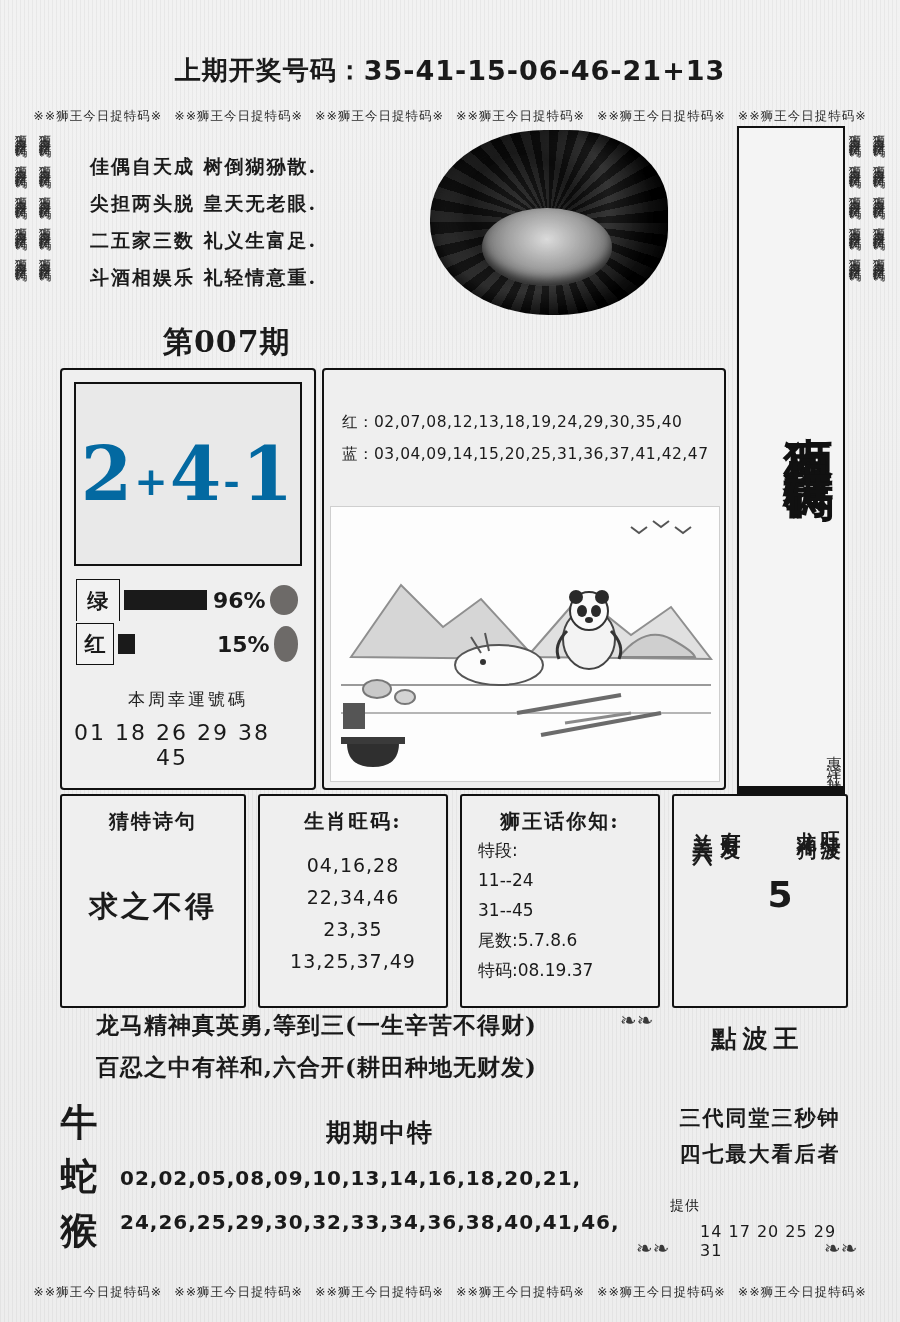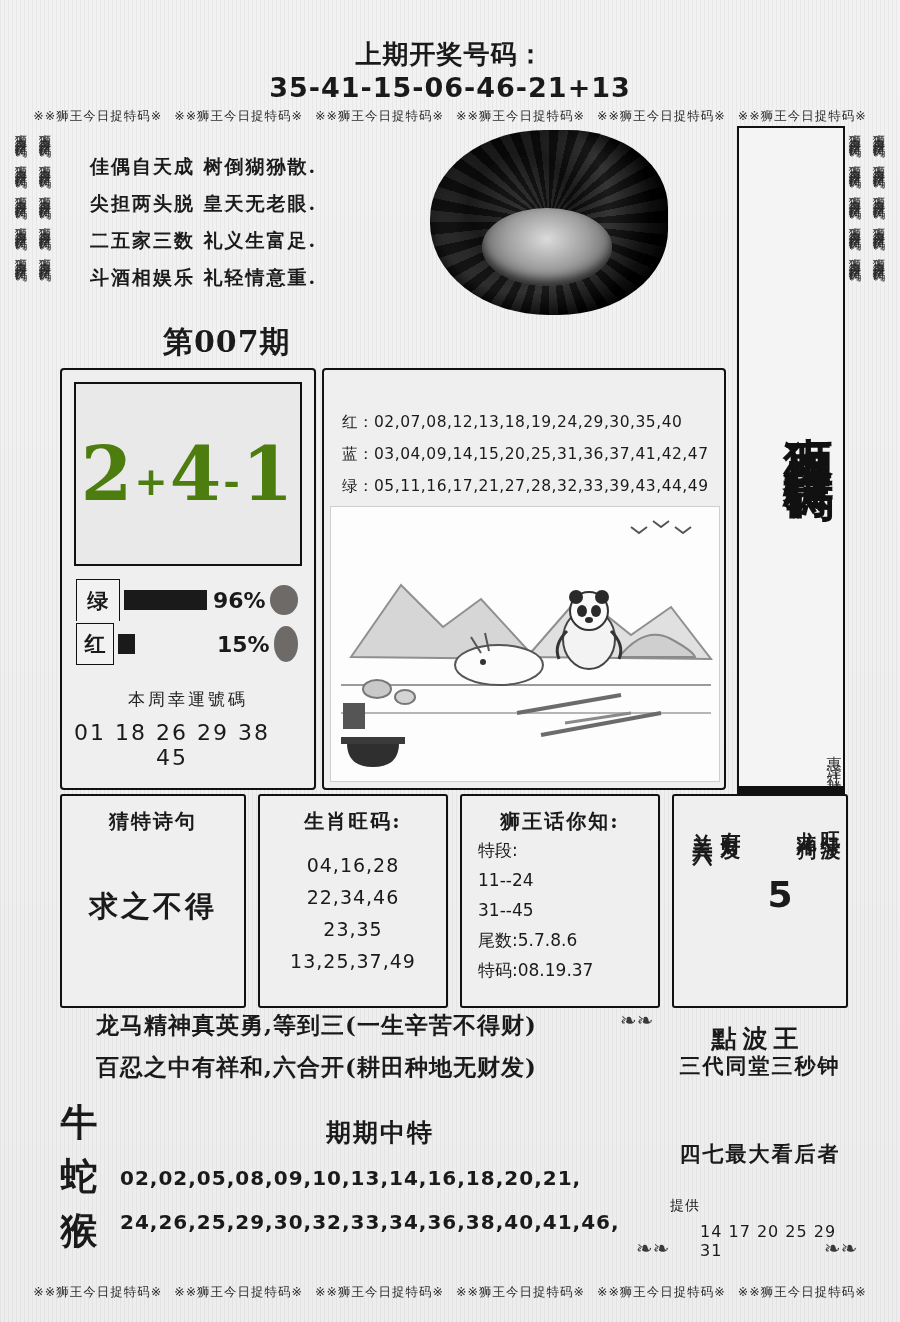--- a/index.html
+++ b/index.html
@@ -16,21 +16,20 @@
     background:
       repeating-linear-gradient(90deg, rgba(0,0,0,0.045) 0px, rgba(0,0,0,0.045) 1px, rgba(0,0,0,0) 1px, rgba(0,0,0,0) 4px),
       linear-gradient(#f2f2f2,#ededed);
   }
   
   .top-numbers{
     position:absolute;left:0;top:46px;width:900px;height:48px;
     display:flex;align-items:center;justify-content:center;
     font-size:27px;font-weight:bold;letter-spacing:1px;
     font-family:"DejaVu Sans","Liberation Sans",sans-serif;
-    flex-direction:column;
   }
   .top-numbers .lbl{font-size:26px;font-weight:bold;}
   
   .strip{
     position:absolute;left:0;width:900px;height:22px;
     font-size:12.5px;letter-spacing:1px;color:#2a2a2a;
     display:flex;align-items:center;justify-content:center;
     white-space:nowrap;overflow:hidden;
   }
   .strip.top{top:105px;}
@@ -106,21 +105,21 @@
     border:2px solid #111;background:#efefef;position:absolute;
   }
   .left-panel{left:60px;top:368px;width:252px;height:418px;border-radius:4px;}
   .formula-box{
     position:absolute;left:12px;top:12px;width:224px;height:180px;
     border:2px solid #111;background:#e9e9e9;
     display:flex;align-items:center;justify-content:center;
   }
   .formula{
     font-family:"DejaVu Serif","Liberation Serif",serif;
-    font-size:74px;font-weight:bold;letter-spacing:2px;color:#4d7c0f;
+    font-size:74px;font-weight:bold;letter-spacing:2px;color:#0369a1;
   }
   .formula .op{font-size:40px;vertical-align:middle;}
   .bars{position:absolute;left:14px;top:208px;width:222px;height:92px;}
   .bar-row{display:flex;align-items:center;height:44px;}
   .bar-label{
     width:52px;height:42px;border:1.5px solid #111;background:#f2f2f2;
     display:flex;align-items:center;justify-content:center;
     font-size:21px;font-weight:bold;font-family:"DejaVu Serif","Liberation Serif",serif;
     margin-right:4px;box-sizing:border-box;
   }
@@ -211,21 +210,21 @@
   .br-title{
     position:absolute;left:672px;top:1022px;width:172px;text-align:center;
     font-family:"DejaVu Serif","Liberation Serif",serif;
     font-size:25px;font-weight:bold;letter-spacing:6px;
   }
   .br-line{
     position:absolute;left:664px;width:192px;text-align:center;
     font-family:"DejaVu Serif","Liberation Serif",serif;
     font-size:21px;font-weight:bold;letter-spacing:2px;
   }
-  .brl1{top:1052px;}
+  .brl1{top:1104px;}
   .brl2{top:1140px;}
   .br-provide{
     position:absolute;left:668px;top:1196px;width:34px;text-align:center;
     font-size:14px;line-height:18px;letter-spacing:1px;
   }
   .br-nums{
     position:absolute;left:700px;top:1222px;width:150px;
     font-size:16px;letter-spacing:1px;
   }
   .orn{position:absolute;width:48px;height:26px;color:#3a3a3a;font-size:20px;}
@@ -302,21 +301,20 @@
         <div class="blob" style="height:36px"></div>
       </div>
     </div>
     <div class="lucky-title">本周幸運號碼</div>
     <div class="lucky-nums">01 18 26 29 38 45</div>
   </div>
 
   <div class="panel right-panel">
     <div class="color-line cl-red">红：02,07,08,12,13,18,19,24,29,30,35,40</div>
     <div class="color-line cl-blue">蓝：03,04,09,14,15,20,25,31,36,37,41,42,47</div>
-    <div class="color-line cl-green">绿：05,11,16,17,21,27,28,32,33,39,43,44,49</div>
     <div class="draw-box">
       <svg width="388" height="274" viewBox="0 0 388 274">
         <rect x="0" y="0" width="388" height="274" fill="#fdfdfd"></rect>
 
         <path d="M300 20 l8 6 l8 -6" stroke="#555" fill="none" stroke-width="2"></path>
         <path d="M322 14 l8 6 l8 -6" stroke="#555" fill="none" stroke-width="2"></path>
         <path d="M344 20 l8 6 l8 -6" stroke="#555" fill="none" stroke-width="2"></path>
 
         <path d="M20 150 L70 78 L112 120 L150 92 L205 152 Z" fill="#d6d6d6" stroke="#8f8f8f" stroke-width="2"></path>
         <path d="M196 150 L250 88 L300 128 L340 100 L380 152 Z" fill="#e0e0e0" stroke="#8f8f8f" stroke-width="2"></path>

